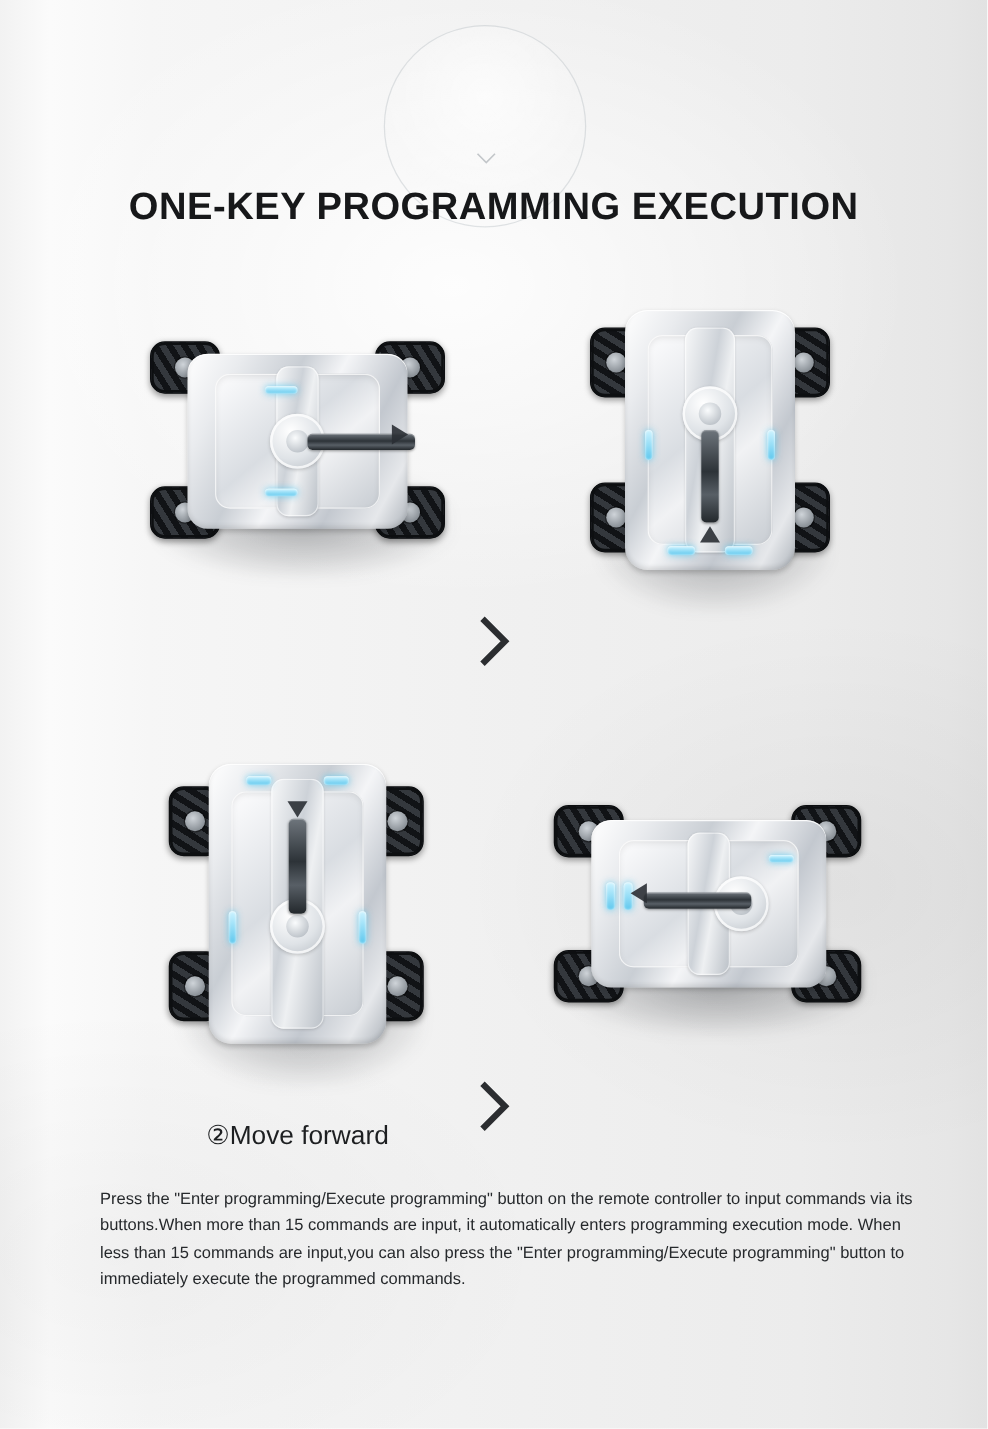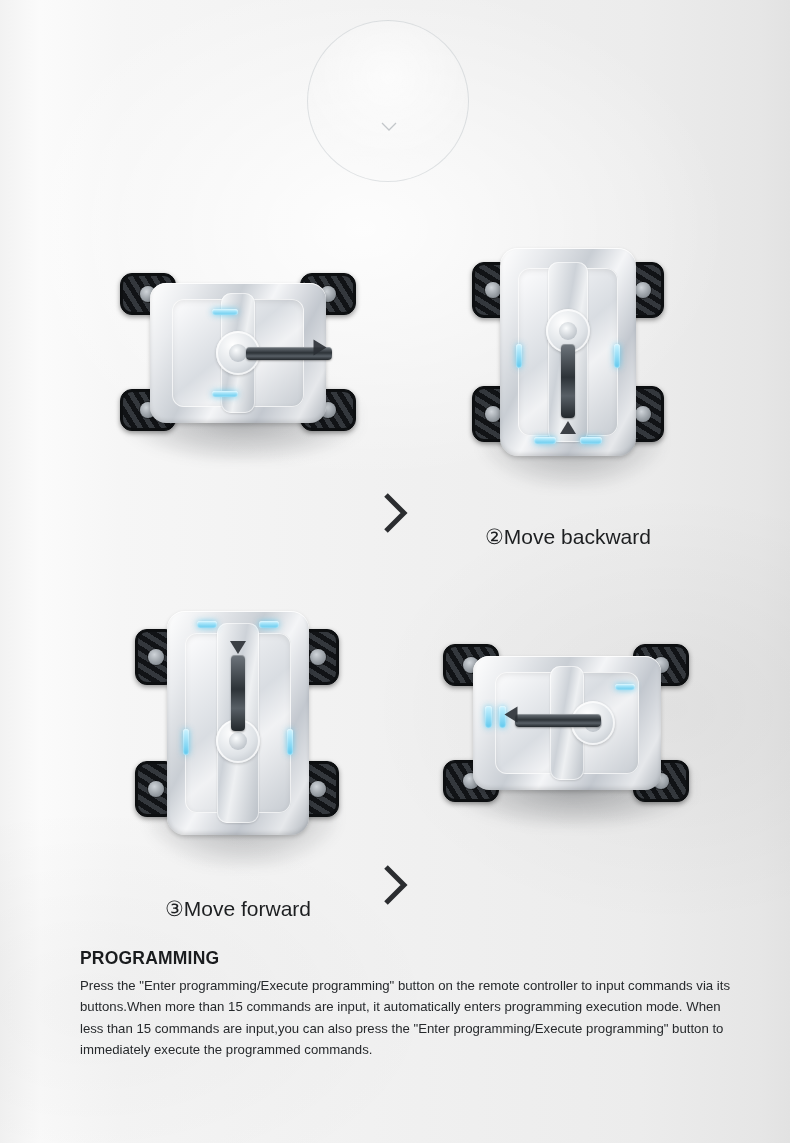--- a/index.html
+++ b/index.html
@@ -230,20 +230,21 @@
 
 <div class="page">
 
   <div class="deco-ring"></div>
   <div class="deco-chevron">
     <svg viewBox="0 0 16 10" width="16" height="10" aria-hidden="true">
       <polyline points="1,1 8,8 15,1" fill="none" stroke="#8d949b" stroke-width="1.3"></polyline>
     </svg>
   </div>
 
+  <div class="title">ONE-KEY PROGRAMMING EXECUTION</div>
 
   <div class="steps">
 
     <div class="cell c1">
       <div class="stage">
         <div class="car rot-r">
           <div class="shadow"></div>
           <div class="wheel w-tl">
               <span class="hubcap"></span>
             </div>
@@ -291,21 +292,20 @@
             <div class="core" style="top:40%;"></div>
             <div class="neon" style="left:16px; top:96px; width:6px; height:24px;"></div>
             <div class="neon" style="right:16px; top:96px; width:6px; height:24px;"></div>
             <div class="neon" style="left:34px; bottom:12px; width:22px; height:7px;"></div>
             <div class="neon" style="right:34px; bottom:12px; width:22px; height:7px;"></div>
             <div class="barrel" style="left:61px; top:96px; width:14px; height:74px;"></div>
             <div class="tri" style="left:50%; margin-left:-8px; bottom:22px;"></div>
           </div>
         </div>
       </div>
-      <div class="caption">②Move backward</div>
     </div>
 
     <div class="cell c3">
       <div class="stage">
         <div class="car" style="width:210px;height:250px;">
           <div class="shadow"></div>
           <div class="wheel tall" style="left:2px;  top:30px;">
               <span class="hubcap"></span>
             </div>
           <div class="wheel tall" style="left:164px;top:30px;">
@@ -323,21 +323,21 @@
             <div class="core" style="top:58%;"></div>
             <div class="neon" style="left:30px; top:10px; width:20px; height:7px;"></div>
             <div class="neon" style="right:30px; top:10px; width:20px; height:7px;"></div>
             <div class="neon" style="left:16px; top:118px; width:6px; height:26px;"></div>
             <div class="neon" style="right:16px; top:118px; width:6px; height:26px;"></div>
             <div class="barrel" style="left:64px; top:44px; width:14px; height:76px;"></div>
             <div class="tri" style="left:50%; margin-left:-8px; top:30px; transform:rotate(180deg);"></div>
           </div>
         </div>
       </div>
-      <div class="caption">③Move forward</div>
+      <div class="caption">②Move forward</div>
     </div>
 
     <div class="cell c4">
       <div class="stage">
         <div class="car rot-r" style="width:262px;height:180px;">
           <div class="shadow"></div>
           <div class="wheel" style="left:6px;  top:10px;">
               <span class="hubcap"></span>
             </div>
           <div class="wheel" style="left:196px;top:10px;">
@@ -370,17 +370,16 @@
     </div>
     <div class="arrow a2">
       <svg viewBox="0 0 34 46" aria-hidden="true">
         <polyline points="8,5 26,23 8,41" fill="none" stroke="currentColor" stroke-width="5" stroke-linecap="butt" stroke-linejoin="miter"></polyline>
       </svg>
     </div>
 
   </div>
 
   <div class="prog">
-    <h2>PROGRAMMING</h2>
     <p>Press the "Enter programming/Execute programming" button on the remote controller to input commands via its buttons.When more than 15 commands are input, it automatically enters programming execution mode. When less than 15 commands are input,you can also press the "Enter programming/Execute programming" button to immediately execute the programmed commands.</p>
   </div>
 
 </div>
 
 </body></html>

